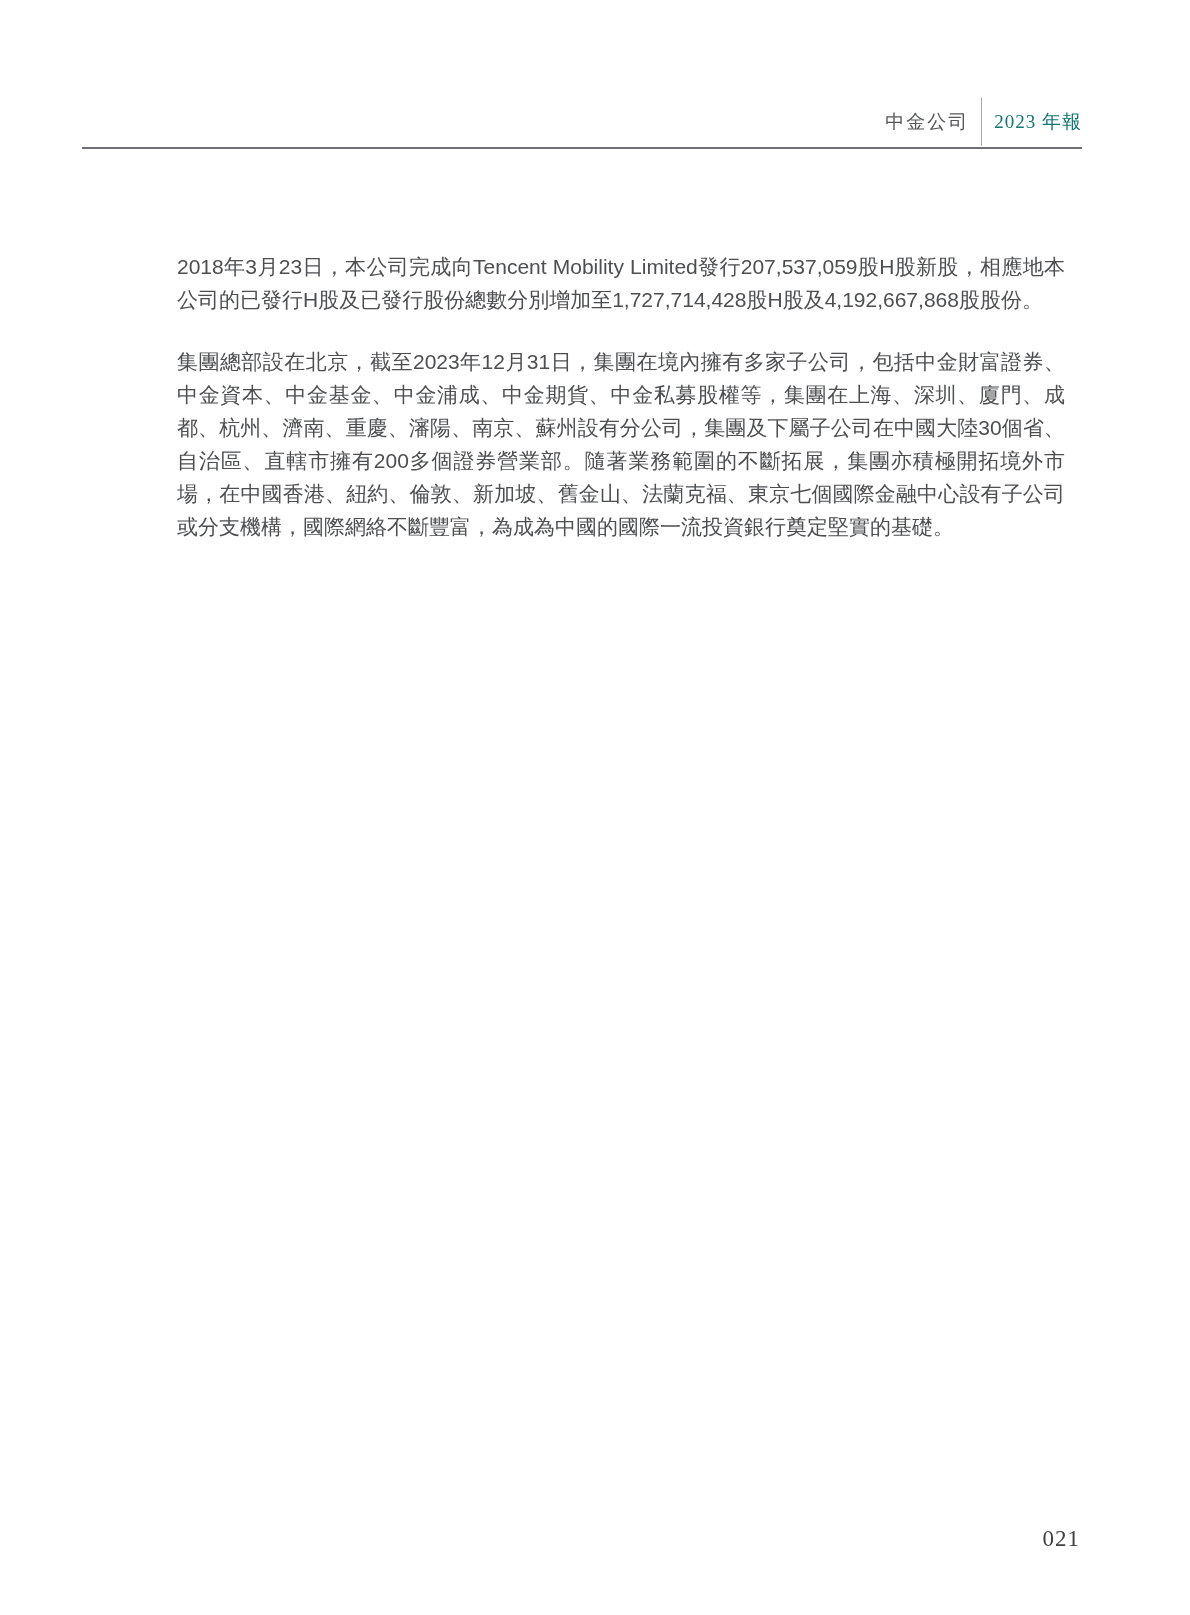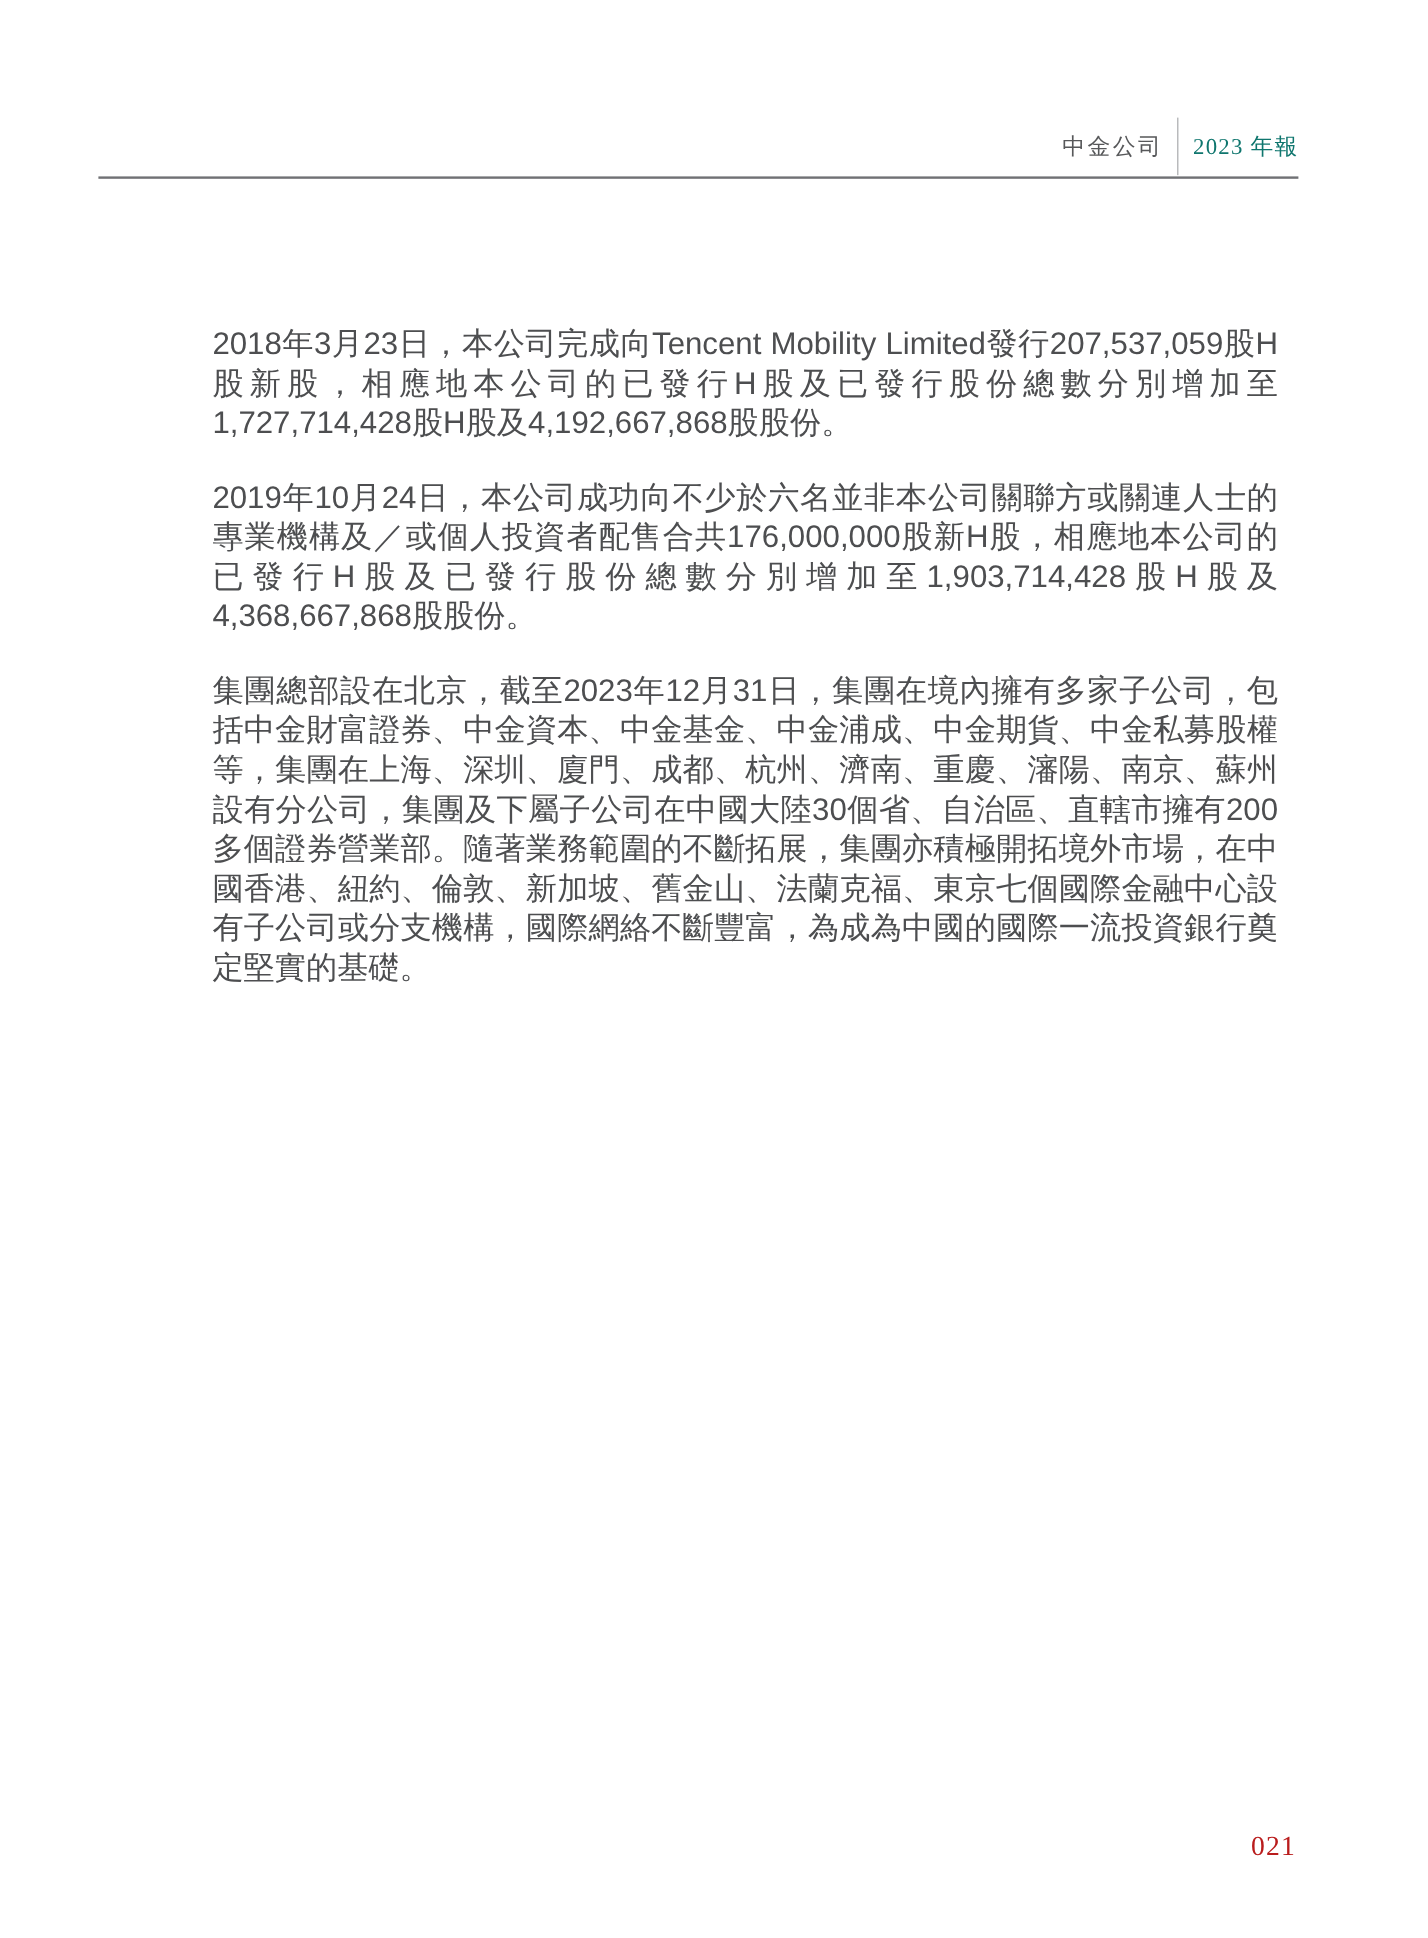--- a/index.html
+++ b/index.html
@@ -47,58 +47,57 @@
     left: 82px;
     top: 147px;
     width: 1000px;
     height: 2px;
     background: #707174;
   }
   
   .page-body {
     position: absolute;
     left: 177px;
-    top: 270px;
+    top: 250px;
     width: 888px;
-    font-size: 26px;
+    font-size: 21px;
     line-height: 33px;
     color: #4d4e50;
     text-align: justify;
   }
   .page-body p {
     margin: 0 0 29px 0;
   }
   
   .page-number {
     position: absolute;
     right: 110px;
     top: 1526px;
     font-family: "Liberation Serif", "DejaVu Serif", serif;
     font-size: 23px;
-    color: #b91c1c;
+    color: #404040;
     letter-spacing: 1px;
   }
 </style>
 </head>
 <body>
 
 <div class="page">
 
   <header>
     <div class="page-header-text">
       <span class="company-name">中金公司</span>
       <span class="header-divider"></span>
       <span class="report-edition">2023 年報</span>
     </div>
     <div class="header-rule"></div>
   </header>
 
   <main class="page-body">
     <p>2018年3月23日，本公司完成向Tencent Mobility Limited發行207,537,059股H股新股，相應地本公司的已發行H股及已發行股份總數分別增加至1,727,714,428股H股及4,192,667,868股股份。</p>
-    <p>2019年10月24日，本公司成功向不少於六名並非本公司關聯方或關連人士的專業機構及／或個人投資者配售合共176,000,000股新H股，相應地本公司的已發行H股及已發行股份總數分別增加至1,903,714,428股H股及4,368,667,868股股份。</p>
     <p>集團總部設在北京，截至2023年12月31日，集團在境內擁有多家子公司，包括中金財富證券、中金資本、中金基金、中金浦成、中金期貨、中金私募股權等，集團在上海、深圳、廈門、成都、杭州、濟南、重慶、瀋陽、南京、蘇州設有分公司，集團及下屬子公司在中國大陸30個省、自治區、直轄市擁有200多個證券營業部。隨著業務範圍的不斷拓展，集團亦積極開拓境外市場，在中國香港、紐約、倫敦、新加坡、舊金山、法蘭克福、東京七個國際金融中心設有子公司或分支機構，國際網絡不斷豐富，為成為中國的國際一流投資銀行奠定堅實的基礎。</p>
   </main>
 
   <footer>
     <span class="page-number">021</span>
   </footer>
 
 </div>
 
 </body></html>

